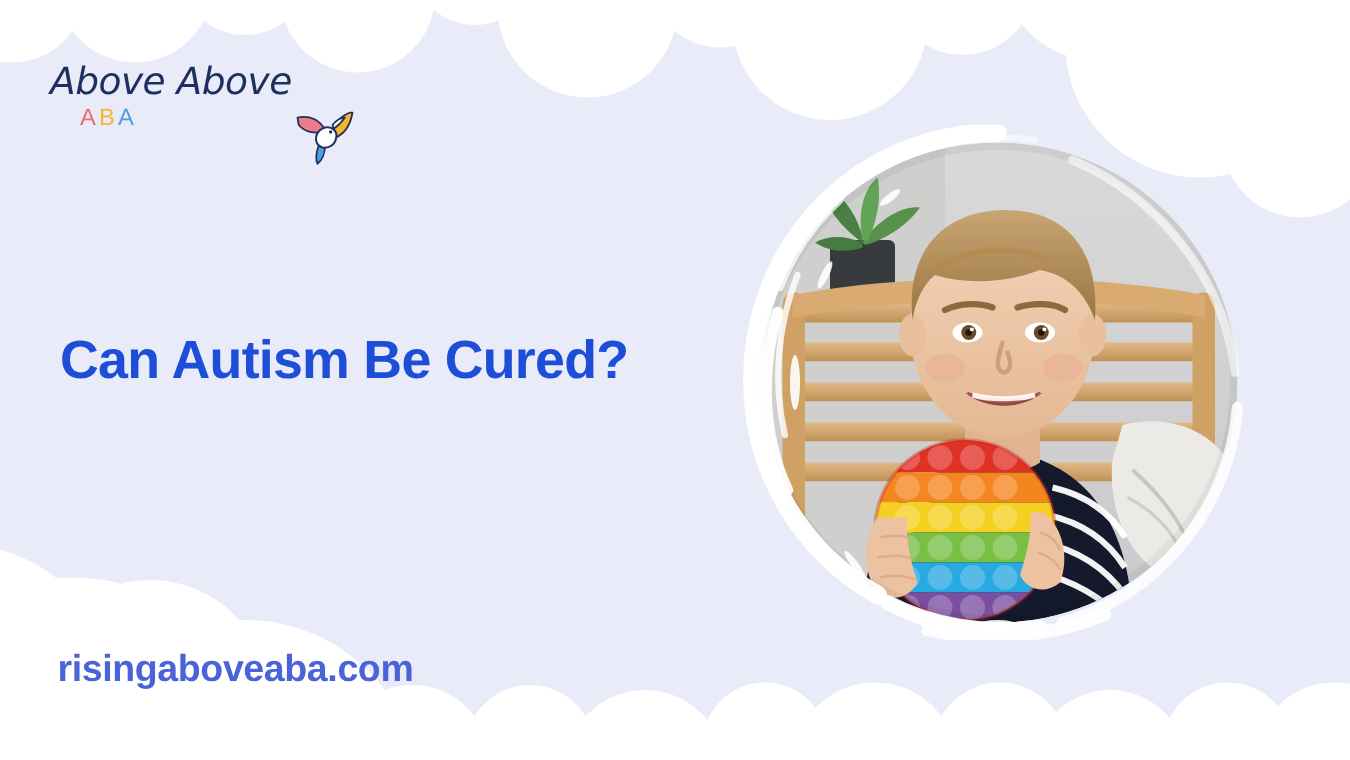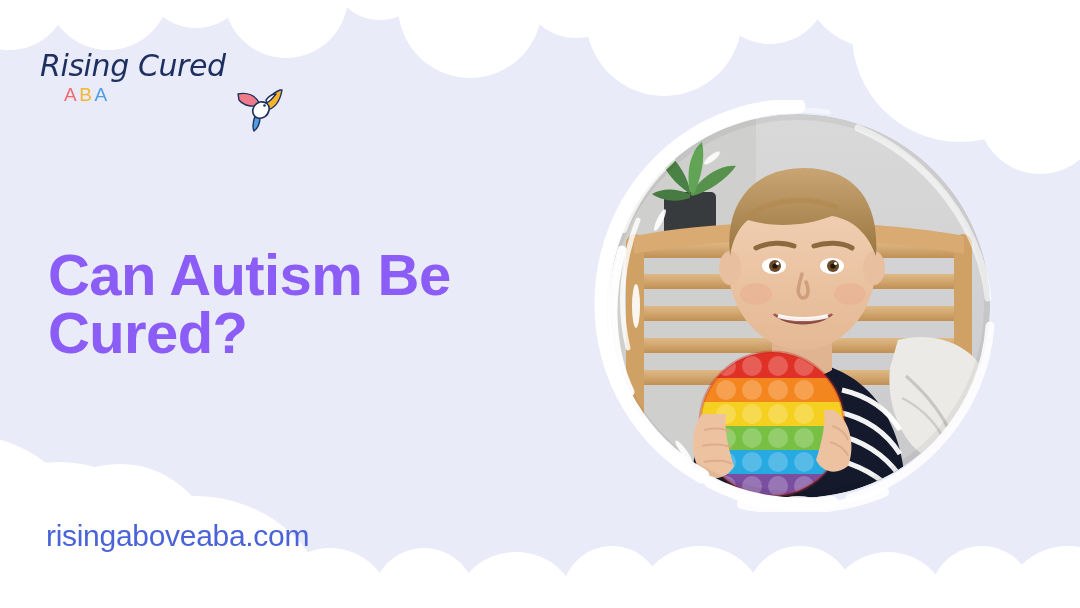--- a/index.html
+++ b/index.html
@@ -46,34 +46,34 @@
   .aba-b  { color:#f5b731; }
   .aba-a2 { color:#4f9ede; }
   .logo-bird { position:absolute; left:196px; top:38px; width:48px; height:46px; }
 
   
   .headline {
     position:absolute;
     left:48px; top:246px;
     width:470px;
     font-family:"Liberation Sans", sans-serif;
-    font-size:58px;
+    font-size:43px;
     font-weight:bold;
-    line-height:58px;
+    line-height:84px;
     letter-spacing:-0.6px;
-    color:#8b5cf6;
+    color:#1d4ed8;
   }
 
   
   .site-url {
     position:absolute;
     left:46px; top:519px;
     font-family:"Liberation Sans", sans-serif;
     font-size:30px;
-    font-weight:normal;
+    font-weight:bold;
     letter-spacing:-0.3px;
     color:#4a63d8;
   }
 
   
   .photo-wrap {
     position:absolute;
     left:592px; top:100px;
     width:412px; height:412px;
   }
@@ -128,21 +128,21 @@
       <circle cx="612" cy="596" r="50"></circle>
       <circle cx="700" cy="612" r="66"></circle>
       <circle cx="800" cy="600" r="54"></circle>
       <circle cx="888" cy="614" r="62"></circle>
       <circle cx="982" cy="598" r="52"></circle>
       <circle cx="1068" cy="612" r="66"></circle>
     </g>
   </svg>
 
   <div class="logo-block">
-    <div class="logo-word">Rising Cured</div>
+    <div class="logo-word">Above Above</div>
     <div class="logo-aba">
       <span class="aba-a1">A</span><span class="aba-b">B</span><span class="aba-a2">A</span>
     </div>
 
     <svg class="logo-bird" viewBox="0 0 48 46" aria-hidden="true">
 
       <path d="M2 8 C12 6 20 10 24 18 C18 22 8 20 3 14 Z" fill="#ef7a8a" stroke="#1d2f5e" stroke-width="1.4" stroke-linejoin="round"></path>
 
       <path d="M46 4 C44 16 38 23 29 25 C28 17 34 8 44 4 Z" fill="#f7b52e" stroke="#1d2f5e" stroke-width="1.4" stroke-linejoin="round"></path>
 

